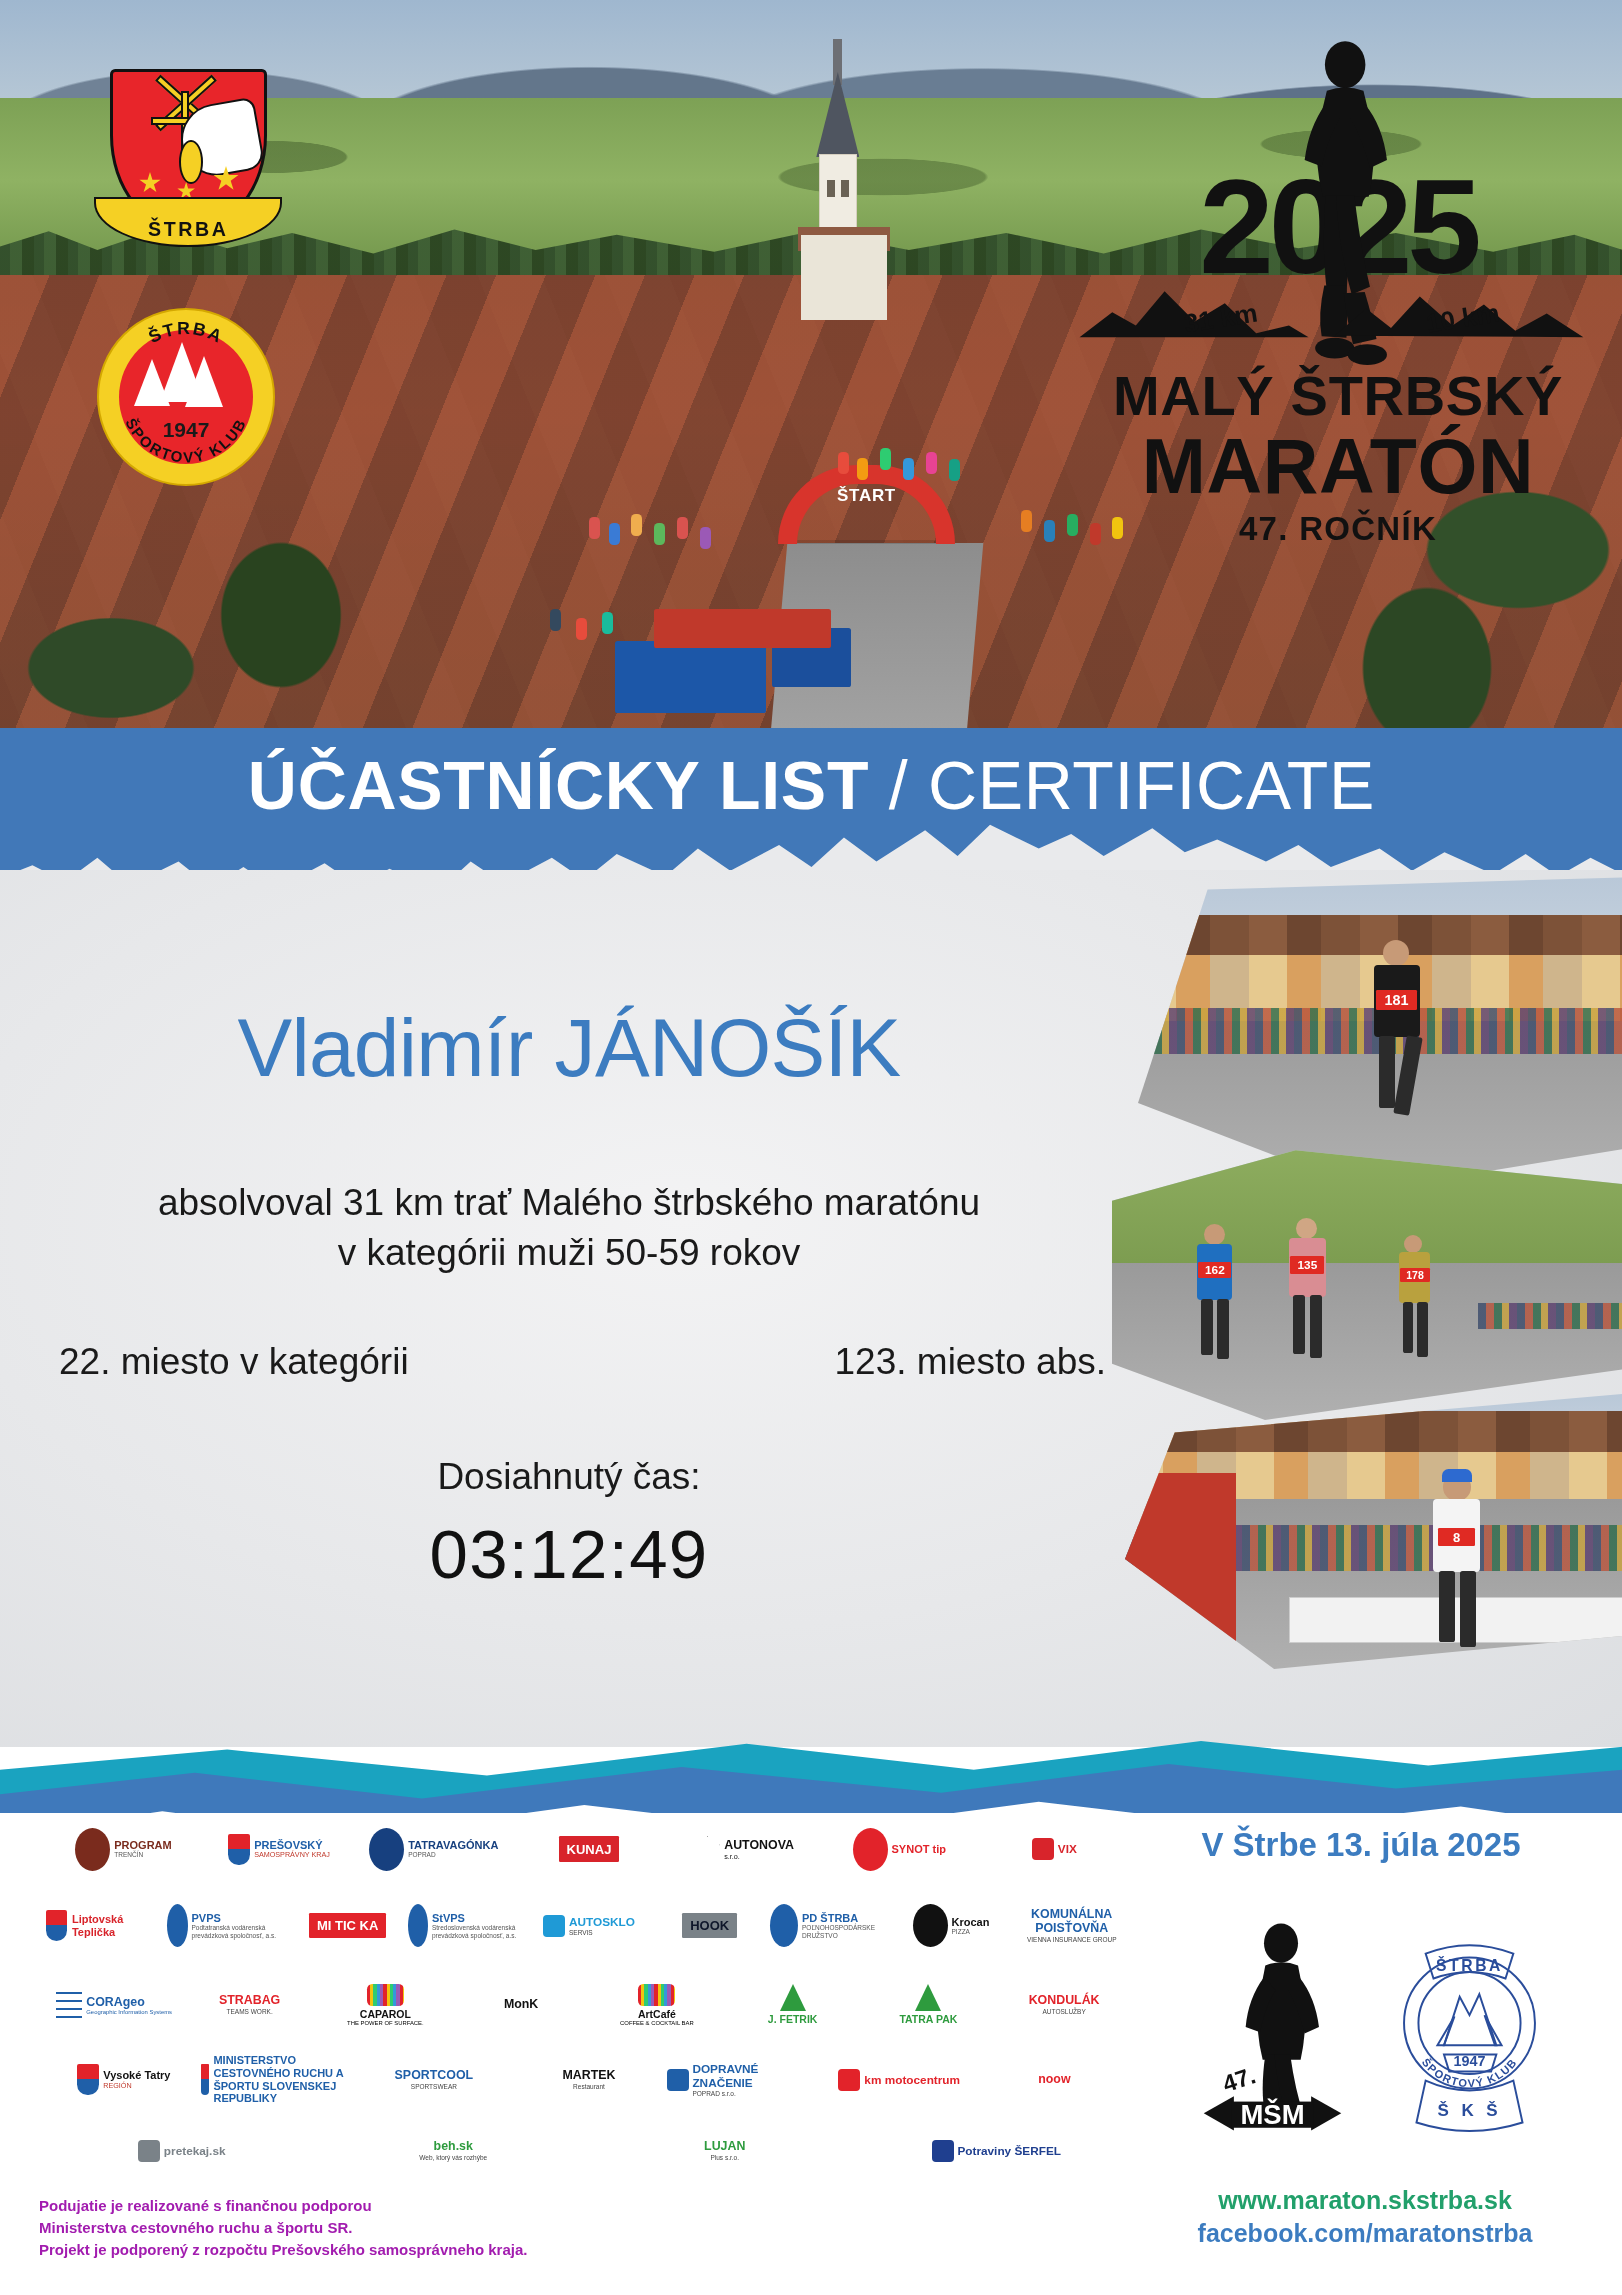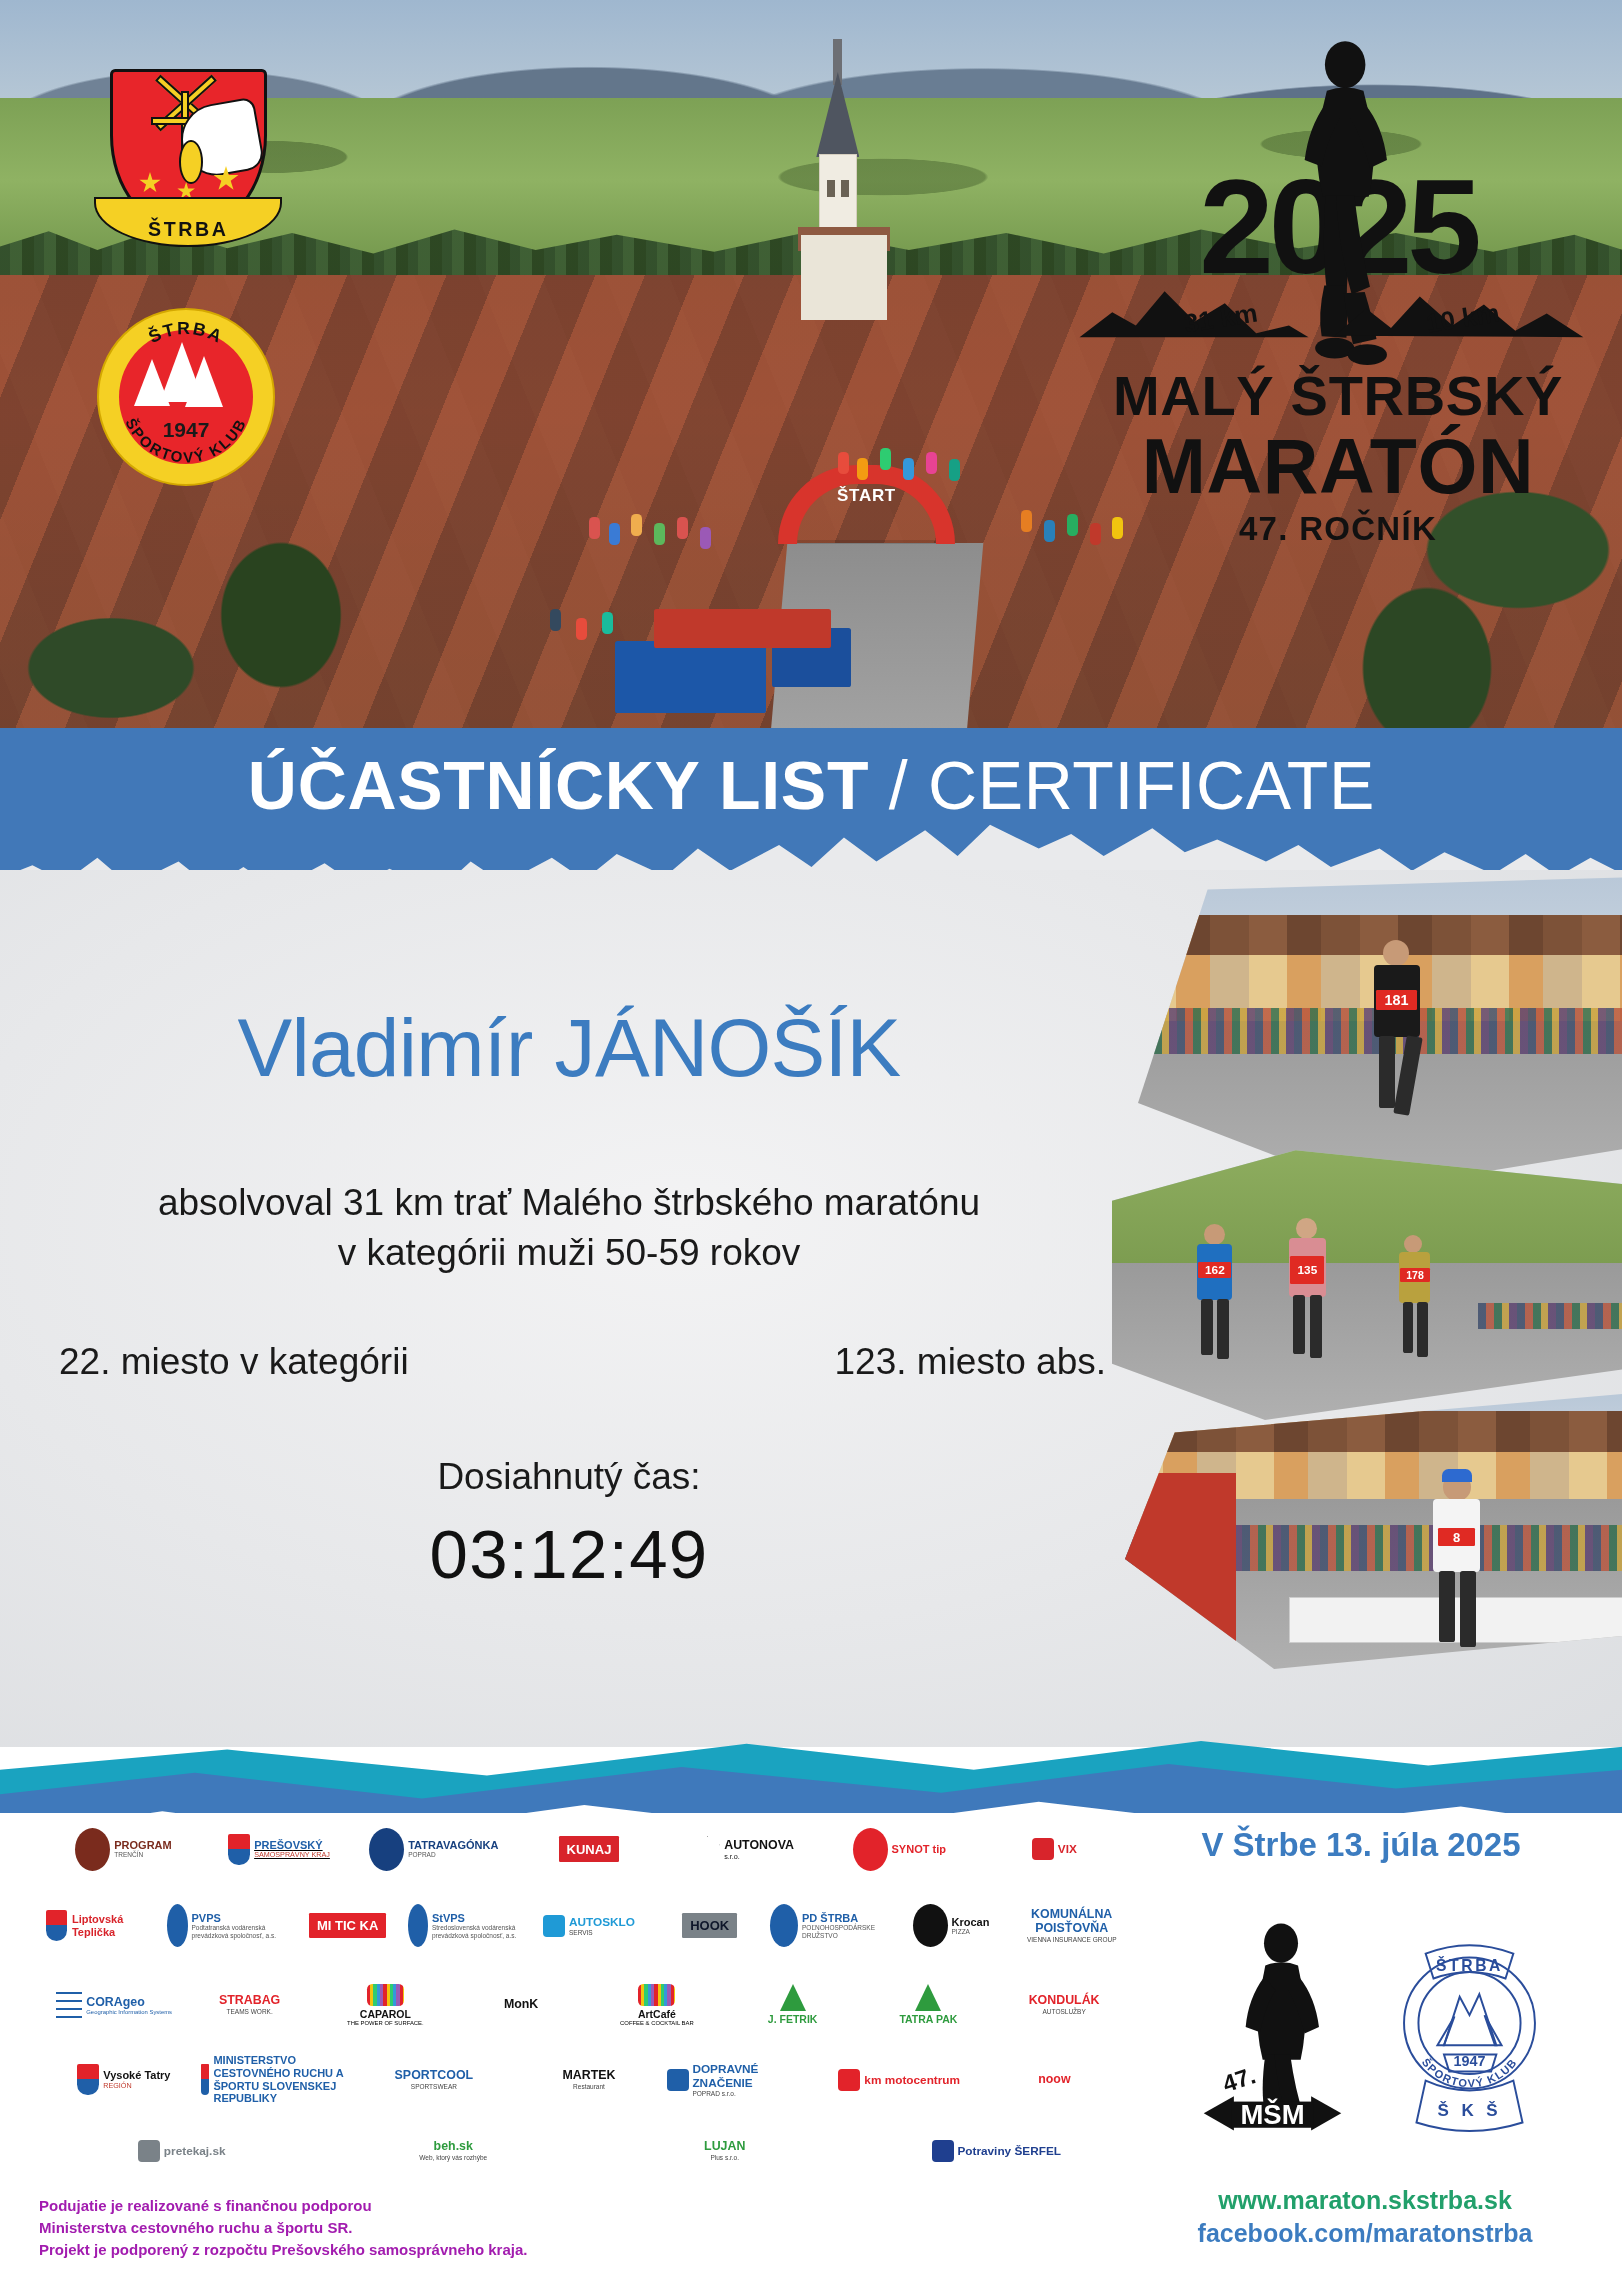--- a/index.html
+++ b/index.html
@@ -482,21 +482,21 @@
       <div class="torso" style="left:13px; top:19.6px; width:35px; height:56px; background:#1f6fc0;"></div>
       <div class="leg" style="left:17px; top:75px; width:11.8px; height:56px;"></div>
       <div class="leg" style="left:33px; top:75px; width:11.8px; height:60px;"></div>
       <div class="bib" style="left:14.4px; top:38px; width:33px; height:15.7px; font-size:11.8px;">162</div>
     </div>
     <div class="rn" style="left:164px; top:79px; width:59px; height:151px;">
       <div class="head" style="left:19.6px; top:0; width:21px; height:21px; background:#d0a684;"></div>
       <div class="torso" style="left:13px; top:19.6px; width:37px; height:59px; background:#d98d93;"></div>
       <div class="leg" style="left:17px; top:77px; width:11.8px; height:59px;"></div>
       <div class="leg" style="left:34px; top:77px; width:11.8px; height:63px;"></div>
-      <div class="bib" style="left:14.4px; top:38px; width:34px; height:28px; font-size:11.8px;">135</div>
+      <div class="bib" style="left:14.4px; top:38px; width:34px; height:18px; font-size:11.8px;">135</div>
     </div>
     <div class="rn" style="left:275px; top:96px; width:52px; height:131px;">
       <div class="head" style="left:17px; top:0; width:18.3px; height:18.3px; background:#c79a77;"></div>
       <div class="torso" style="left:11.8px; top:17px; width:31px; height:51px; background:#b9a13e;"></div>
       <div class="leg" style="left:15.7px; top:67px; width:10.5px; height:51px;"></div>
       <div class="leg" style="left:30px; top:67px; width:10.5px; height:55px;"></div>
       <div class="bib" style="left:13px; top:33px; width:30px; height:14.4px; font-size:10.5px;">178</div>
     </div>
     <div class="crowdrow" style="top:164px; left:366px; width:144px; height:26px;"></div>
   </div>
@@ -580,21 +580,21 @@
 </div>
 
 <div class="sponsors">
   <div class="srow" id="srow1" style="top:0;   height:72px;">
       <div class="slot" style="flex: 1 1 0%;">
         <div style="display:flex;align-items:center;gap:3.9px;">
           <div style="width:35px;height:43px;border-radius:50%;background:#7a2b1d;"></div>
           <div style="text-align:left;color:#7a2b1d;font-weight:bold;font-size:11px;line-height:1.1;">PROGRAM<div style="font-size:6.5px;color:#555;font-weight:normal;">TRENČÍN</div></div>
         </div>
       </div>
-      <div class="slot" style="flex: 1 1 0%; text-decoration: underline;">
+      <div class="slot" style="flex: 1 1 0%;">
         <div style="display:flex;align-items:center;gap:4.6px;">
           <div style="width:22px;height:31px;background:linear-gradient(#e2232a 50%,#1f5fa8 50%);border-radius:2px 2px 10.5px 10.5px;"></div>
           <div style="text-align:left;color:#1f5fa8;font-weight:bold;font-size:11px;line-height:1.15;">PREŠOVSKÝ<div style="font-size:7.2px;color:#c0392b;font-weight:normal;">SAMOSPRÁVNY KRAJ</div></div>
         </div>
       </div>
       <div class="slot" style="flex: 1 1 0%;">
         <div style="display:flex;align-items:center;gap:3.9px;">
           <div style="width:35px;height:43px;border-radius:50%;background:#17407f;"></div>
           <div style="text-align:left;color:#17407f;font-weight:bold;font-size:11px;line-height:1.1;">TATRAVAGÓNKA<div style="font-size:6.5px;color:#555;font-weight:normal;">POPRAD</div></div>
         </div>

